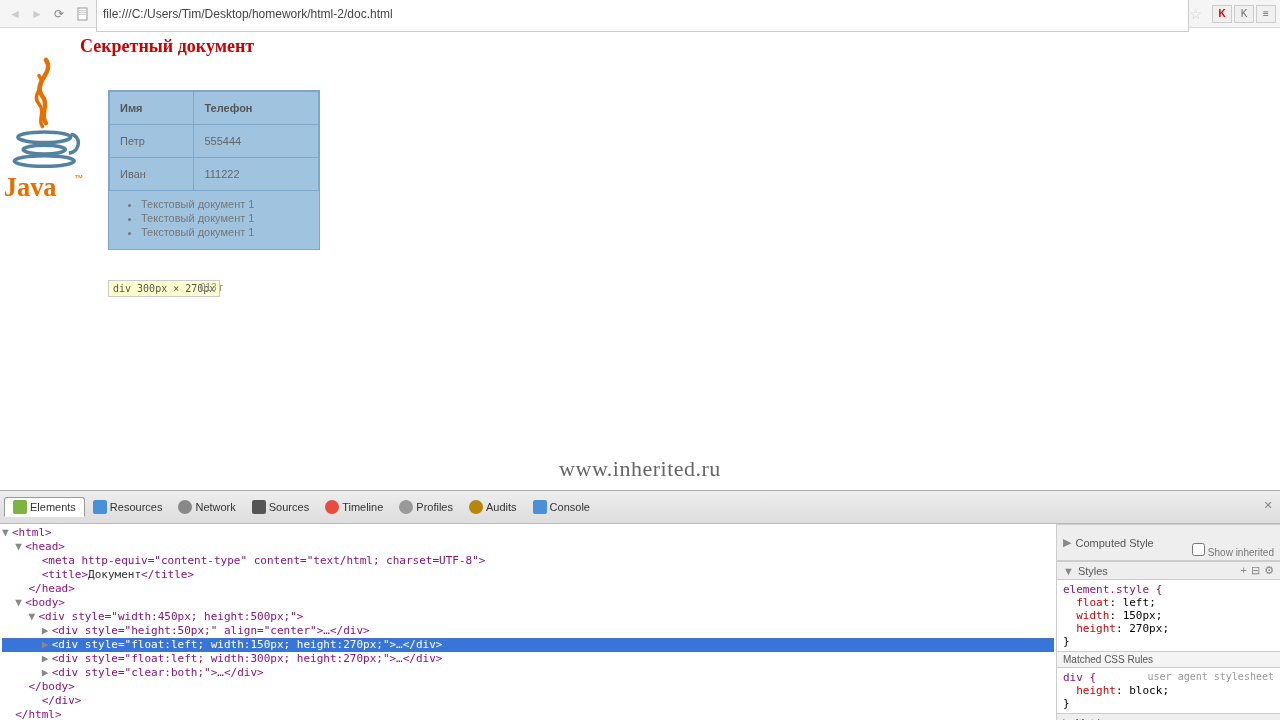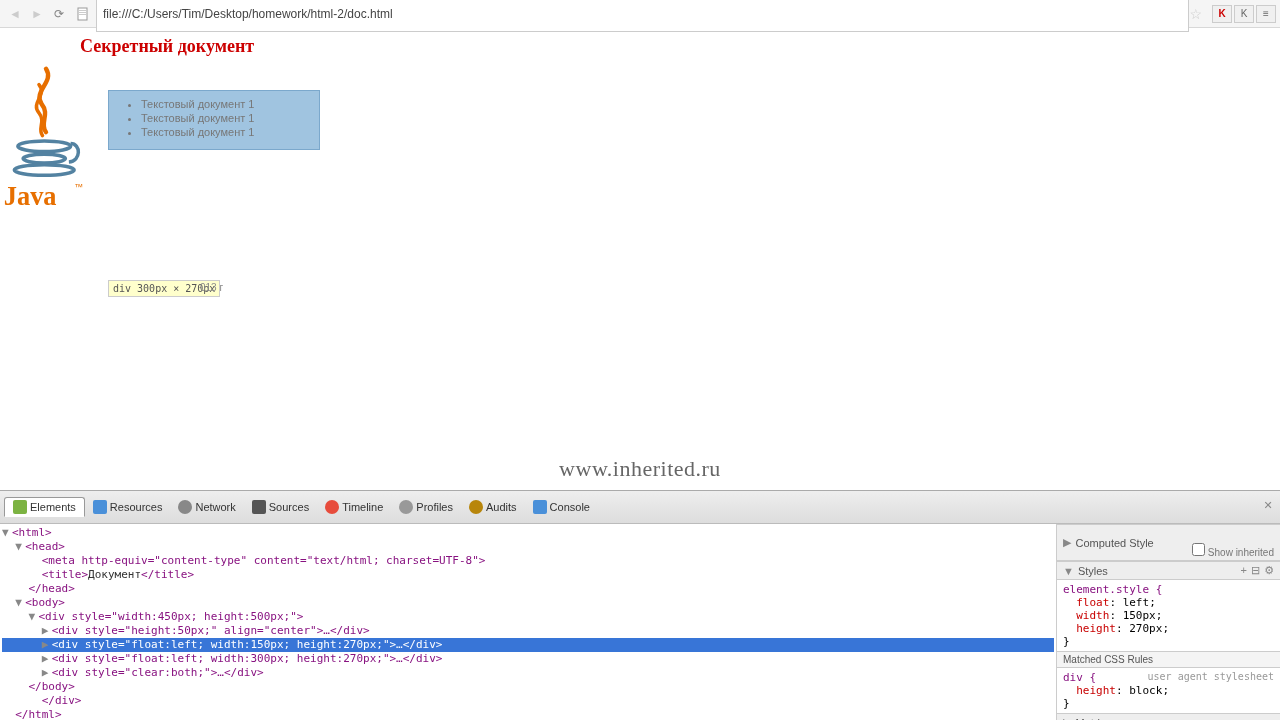--- a/index.html
+++ b/index.html
@@ -11,21 +11,21 @@
 .nav-btn.disabled { color: #ccc; }
 .url-icon { width: 18px; height: 18px; margin: 0 4px; display: flex; align-items: center; justify-content: center; }
 .url-input { flex: 1; height: 36px; border: 1px solid #ccc; background: #fff; padding: 0 6px; font-size: 12px; color: #444; }
 .right-icons { display: flex; gap: 2px; margin-left: 6px; }
 .right-icon { width: 20px; height: 18px; border: 1px solid #ccc; background: #f0f0f0; display: flex; align-items: center; justify-content: center; font-size: 10px; color: #666; }
 .star { color: #ccc; font-size: 14px; margin-right: 4px; }
 
 
 .page { position: relative; height: 462px; overflow: hidden; }
 .page-title { color: #c00; font-weight: bold; font-size: 18px; font-family: Georgia, serif; padding: 8px 0 4px 80px; }
-.java-logo { position: absolute; left: 2px; top: 32px; width: 90px; }
+.java-logo { position: absolute; left: 2px; top: 23px; width: 90px; }
 .content-box { position: absolute; left: 108px; top: 62px; width: 212px; background: #a0c4e0; border: 1px solid #7ba8cc; }
 table.data { width: 100%; border-collapse: collapse; }
 table.data th, table.data td { border: 1px solid #7ba8cc; padding: 10px 10px; text-align: left; font-size: 11px; color: #666; }
 table.data th { color: #555; font-weight: bold; }
 .doc-list { padding: 6px 0 10px 32px; }
 .doc-list li { font-size: 11px; color: #777; padding: 1px 0; }
 .dim-tip { position: absolute; left: 108px; top: 252px; background: #ffffcc; border: 1px solid #ccc; font-size: 10px; padding: 2px 4px; color: #555; font-family: monospace; }
 .date-frag { position: absolute; left: 200px; top: 254px; font-size: 10px; color: #888; }
 .watermark { position: absolute; left: 50%; transform: translateX(-50%); bottom: 8px; font-family: Georgia, serif; font-size: 22px; color: #666; letter-spacing: 0.5px; }
 
@@ -93,20 +93,36 @@
       <ellipse cx="48" cy="98" rx="30" ry="6" fill="none" stroke="#5382a1" stroke-width="4"></ellipse>
       <ellipse cx="48" cy="112" rx="24" ry="5" fill="none" stroke="#5382a1" stroke-width="4"></ellipse>
       <ellipse cx="48" cy="125" rx="34" ry="6" fill="none" stroke="#5382a1" stroke-width="4"></ellipse>
       <path d="M78 95 C90 95 90 115 76 116" fill="none" stroke="#5382a1" stroke-width="4"></path>
       <text x="2" y="165" font-family="Georgia" font-size="30" fill="#e76f00" font-weight="bold">Java</text>
       <text x="82" y="148" font-size="10" fill="#e76f00">™</text>
     </svg>
   </div>
 
   <div class="content-box">
+    <table class="data">
+      <tbody>
+          <tr>
+        <th>Имя</th>
+        <th>Телефон</th>
+      </tr>
+      <tr>
+        <td>Петр</td>
+        <td>555444</td>
+      </tr>
+      <tr>
+        <td>Иван</td>
+        <td>111222</td>
+      </tr>
+    </tbody>
+      </table>
     <ul class="doc-list">
       <li>Текстовый документ 1</li>
       <li>Текстовый документ 1</li>
       <li>Текстовый документ 1</li>
     </ul>
   </div>
 
   <div class="dim-tip">div 300px × 270px</div>
   <div class="date-frag">013 г</div>
 

